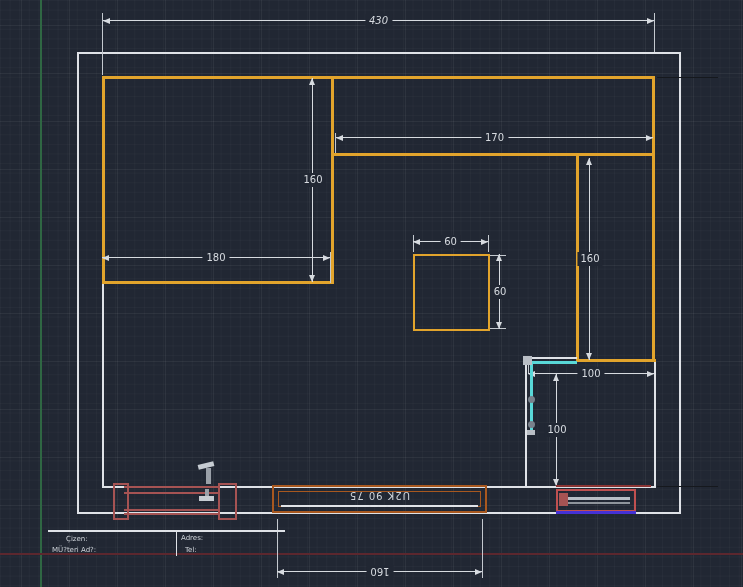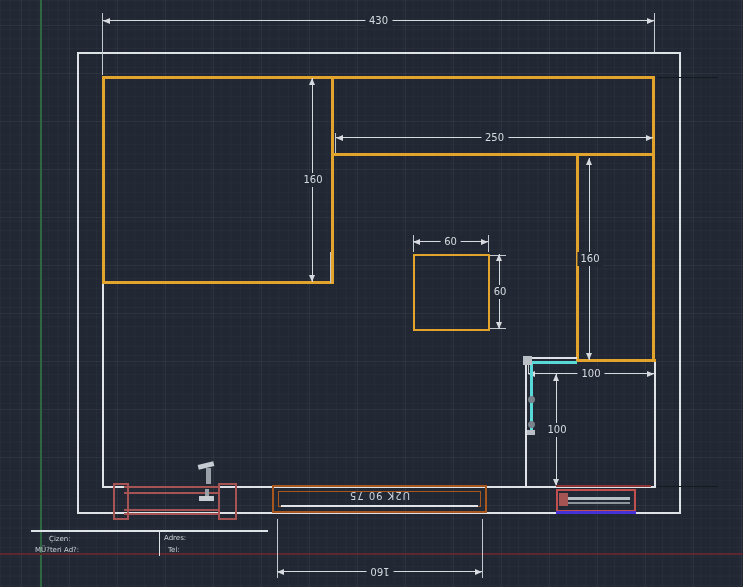--- a/index.html
+++ b/index.html
@@ -86,37 +86,43 @@
   <div class="x" style="left:413px;top:235px;width:1px;height:17px;"></div>
   <div class="x" style="left:488px;top:235px;width:1px;height:17px;"></div>
   <div class="x" style="left:490px;top:255px;width:16px;height:1px;"></div>
   <div class="x" style="left:490px;top:328px;width:16px;height:1px;"></div>
   <div class="x" style="left:528px;top:362px;width:1px;height:11px;"></div>
   <div class="x" style="left:277px;top:519px;width:1px;height:59px;"></div>
   <div class="x" style="left:482px;top:519px;width:1px;height:59px;"></div>
   <div class="xd" style="left:657px;top:77px;width:61px;height:1px;"></div>
   <div class="xd" style="left:657px;top:486px;width:61px;height:1px;"></div>
 
-  <div class="dh" style="left:103px;top:14px;width:551px;height:14px;">
+  <div class="dh" style="left:103px;top:14px;width:551px;height:14px;font-style:italic;">
     <span class="ln"></span>
     <span class="al"></span>
     <span class="ar"></span>
     <span class="lab">430</span>
   </div>
   <div class="dh" style="left:336px;top:131px;width:317px;height:14px;">
     <span class="ln"></span>
     <span class="al"></span>
     <span class="ar"></span>
-    <span class="lab">250</span>
+    <span class="lab">170</span>
   </div>
   <div class="dv" style="left:306px;top:78px;width:14px;height:204px;">
     <span class="ln"></span>
     <span class="at"></span>
     <span class="ab"></span>
     <span class="lab">160</span>
+  </div>
+  <div class="dh" style="left:102px;top:251px;width:228px;height:14px;">
+    <span class="ln"></span>
+    <span class="al"></span>
+    <span class="ar"></span>
+    <span class="lab">180</span>
   </div>
   <div class="dh" style="left:413px;top:235px;width:75px;height:14px;">
     <span class="ln"></span>
     <span class="al"></span>
     <span class="ar"></span>
     <span class="lab">60</span>
   </div>
   <div class="dv" style="left:493px;top:254px;width:14px;height:75px;">
     <span class="ln"></span>
     <span class="at"></span>
@@ -181,21 +187,21 @@
 
   <div class="e" style="left:556px;top:485px;width:96px;height:29px;">
     <div class="e" style="left:0;top:0;width:95px;height:2px;background:#8a3434;"></div>
     <div class="e" style="left:0;top:4px;width:80px;height:23px;border:2px solid #c05050;box-sizing:border-box;"></div>
     <div class="gy" style="left:8px;top:12px;width:66px;height:3px;"></div>
     <div class="gy" style="left:8px;top:17px;width:66px;height:2px;background:#8f959c;"></div>
     <div class="rd" style="left:3px;top:8px;width:9px;height:13px;"></div>
     <div class="e" style="left:0;top:26px;width:80px;height:3px;background:#4531d5;"></div>
   </div>
 
-  <div class="e" style="left:31px;top:526px;width:240px;height:32px;">
+  <div class="e" style="left:48px;top:526px;width:240px;height:32px;">
     <div class="w" style="left:0;top:4px;width:237px;height:2px;"></div>
     <div class="w" style="left:128px;top:4px;width:1px;height:26px;"></div>
     <div class="tb-text" style="left:18px;top:9px;">Çizen:</div>
     <div class="tb-text" style="left:4px;top:20px;">MÜ?teri Ad?:</div>
     <div class="tb-text" style="left:133px;top:8px;">Adres:</div>
     <div class="tb-text" style="left:137px;top:20px;">Tel:</div>
   </div>
 
 </div>
 

